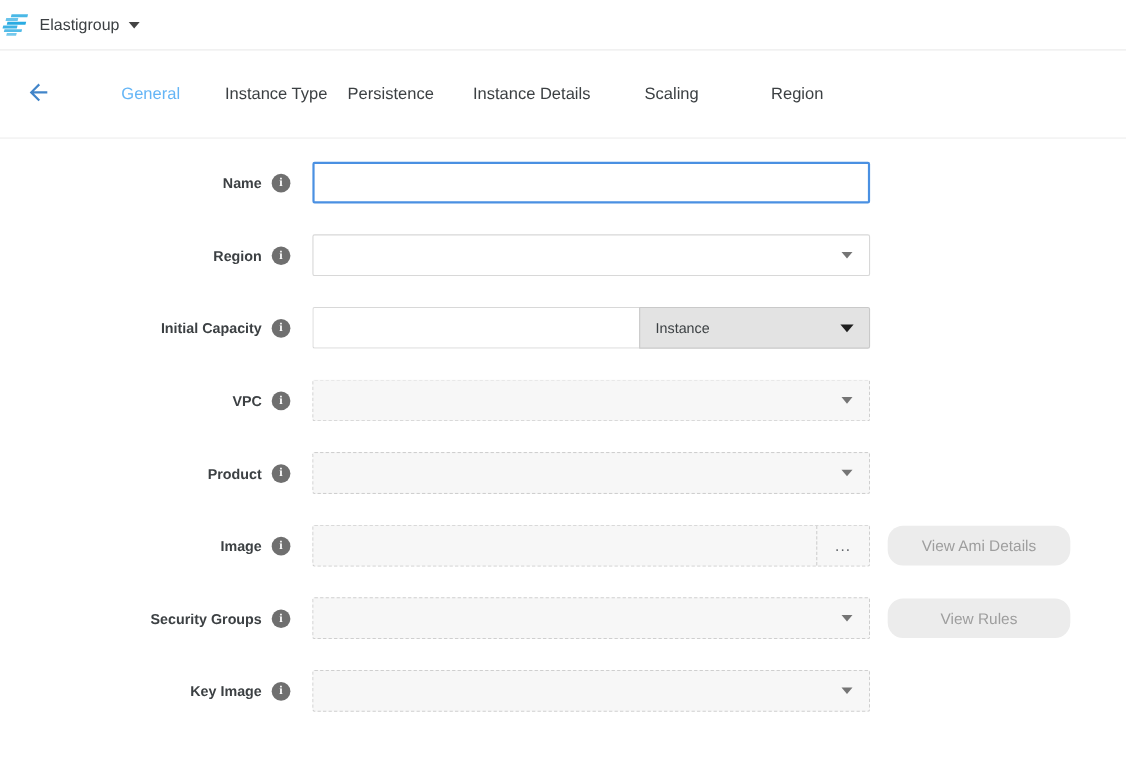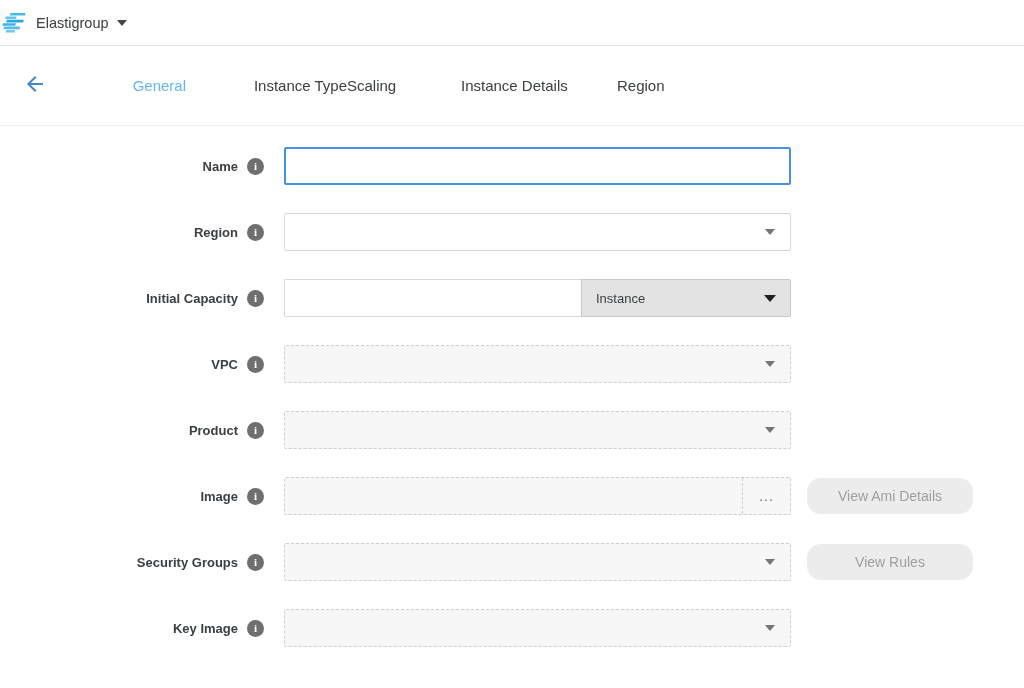--- a/index.html
+++ b/index.html
@@ -17,22 +17,22 @@
 
   
   .tabbar { height:80px; display:flex; align-items:center; border-bottom:1px solid #ededed;
     background:#fff; padding-left:20px; }
   .back-btn { background:none; border:none; cursor:pointer; width:30px; height:30px;
     display:flex; align-items:center; justify-content:center; margin-right:38px; }
   .tabs { display:flex; align-items:center; }
   .tab { font-size:15px; color:#3c4043; background:none; border:none; cursor:pointer;
     font-family:inherit; padding:8px 0; margin-right:0; }
   .tab + .tab { margin-left:0; }
-  .tab:nth-child(1){ width:98px; text-align:right;}
-  .tab:nth-child(2){ width:130px; text-align:right;margin-left:31px;}
+  .tab:nth-child(1){ width:98px; text-align:center;}
+  .tab:nth-child(2){ width:130px; text-align:center;}
   .tab:nth-child(3){ width:114px; text-align:left;}
   .tab:nth-child(4){ width:156px; text-align:left;}
   .tab:nth-child(5){ width:115px; text-align:left;}
   .tab:nth-child(6){ width:80px;  text-align:left;}
   .tab.active { color:#64b5f6; }
 
   
   .form { padding-top:21px; }
   .row { display:flex; align-items:center; margin-bottom:28px; height:38px; }
   .label-cell { width:284px; display:flex; align-items:center; justify-content:flex-end;
@@ -95,22 +95,23 @@
   <button class="back-btn">
     <span>
       <svg width="24" height="24" viewBox="0 0 24 24">
         <path d="M20 11H7.8l5.6-5.6L12 4l-8 8 8 8 1.4-1.4L7.8 13H20z" fill="#4285c9"></path>
       </svg>
     </span>
   </button>
   <div class="tabs">
     <button class="tab active">General</button>
     <button class="tab">Instance Type</button>
+    <button class="tab">Persistence</button>
+    <button class="tab">Instance Details</button>
     <button class="tab">Scaling</button>
-    <button class="tab">Instance Details</button>
     <button class="tab">Region</button>
   </div>
 </nav>
 
 <main class="form">
 
   <div class="row">
     <div class="label-cell">
       <span class="field-label">Name</span>
       <span class="info-icon">i</span>

